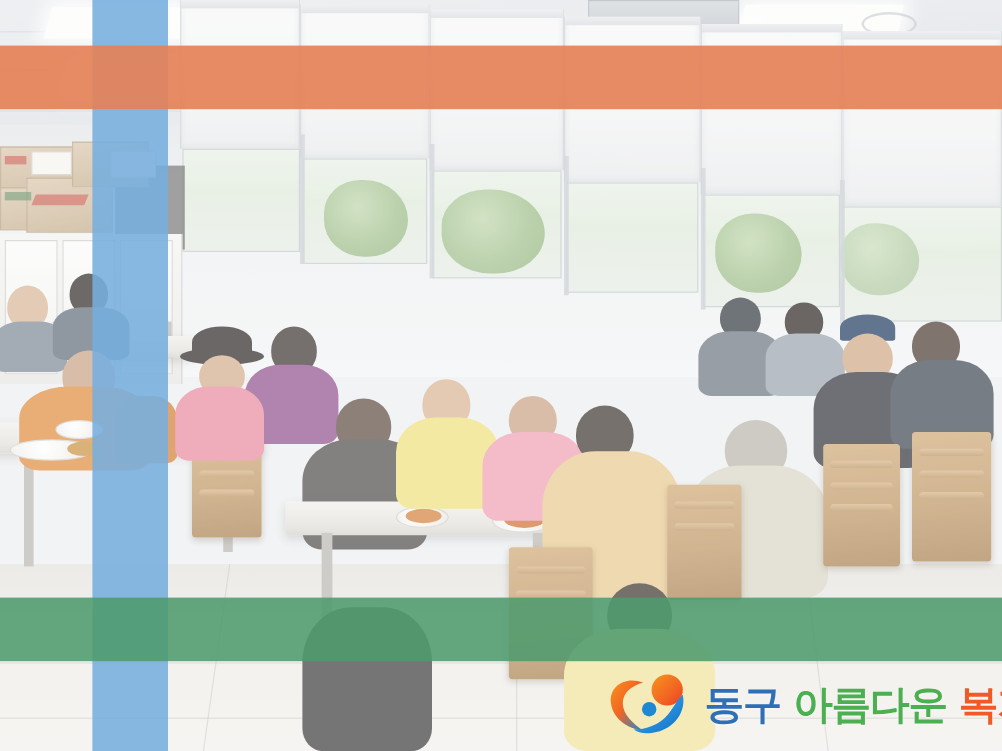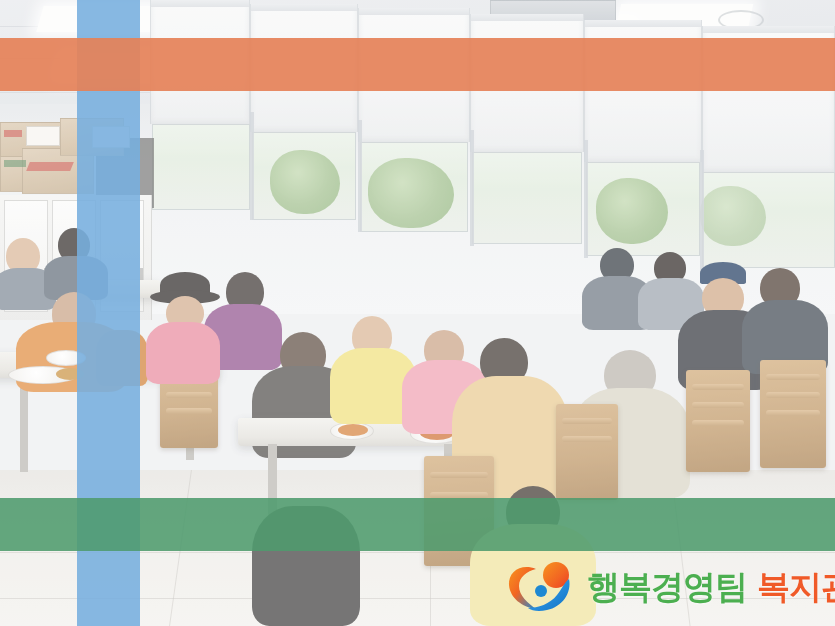--- a/index.html
+++ b/index.html
@@ -422,18 +422,19 @@
 
       <path d="M30 10 C16 4 2 12 3 26 C4 39 16 48 30 50 C22 44 13 37 13 27 C13 18 21 12 30 10 Z" fill="url(#gMix)"></path>
 
       <circle cx="50" cy="16" r="13" fill="url(#gOrange)"></circle>
 
       <path d="M63 20 C66 34 56 48 41 51 C33 53 26 52 22 49 C32 49 44 45 51 36 C56 30 58 24 63 20 Z" fill="url(#gBlue)"></path>
 
       <circle cx="35" cy="32" r="6" fill="#1E88D2"></circle>
     </svg>
     <span class="logo-text">
-      <span class="lt-green">행복경영팀</span>
+      <span class="lt-blue">동구</span>
+      <span class="lt-green">아름다운</span>
       <span class="lt-orange">복지관</span>
     </span>
   </div>
 
 </div>
 
 </body></html>

